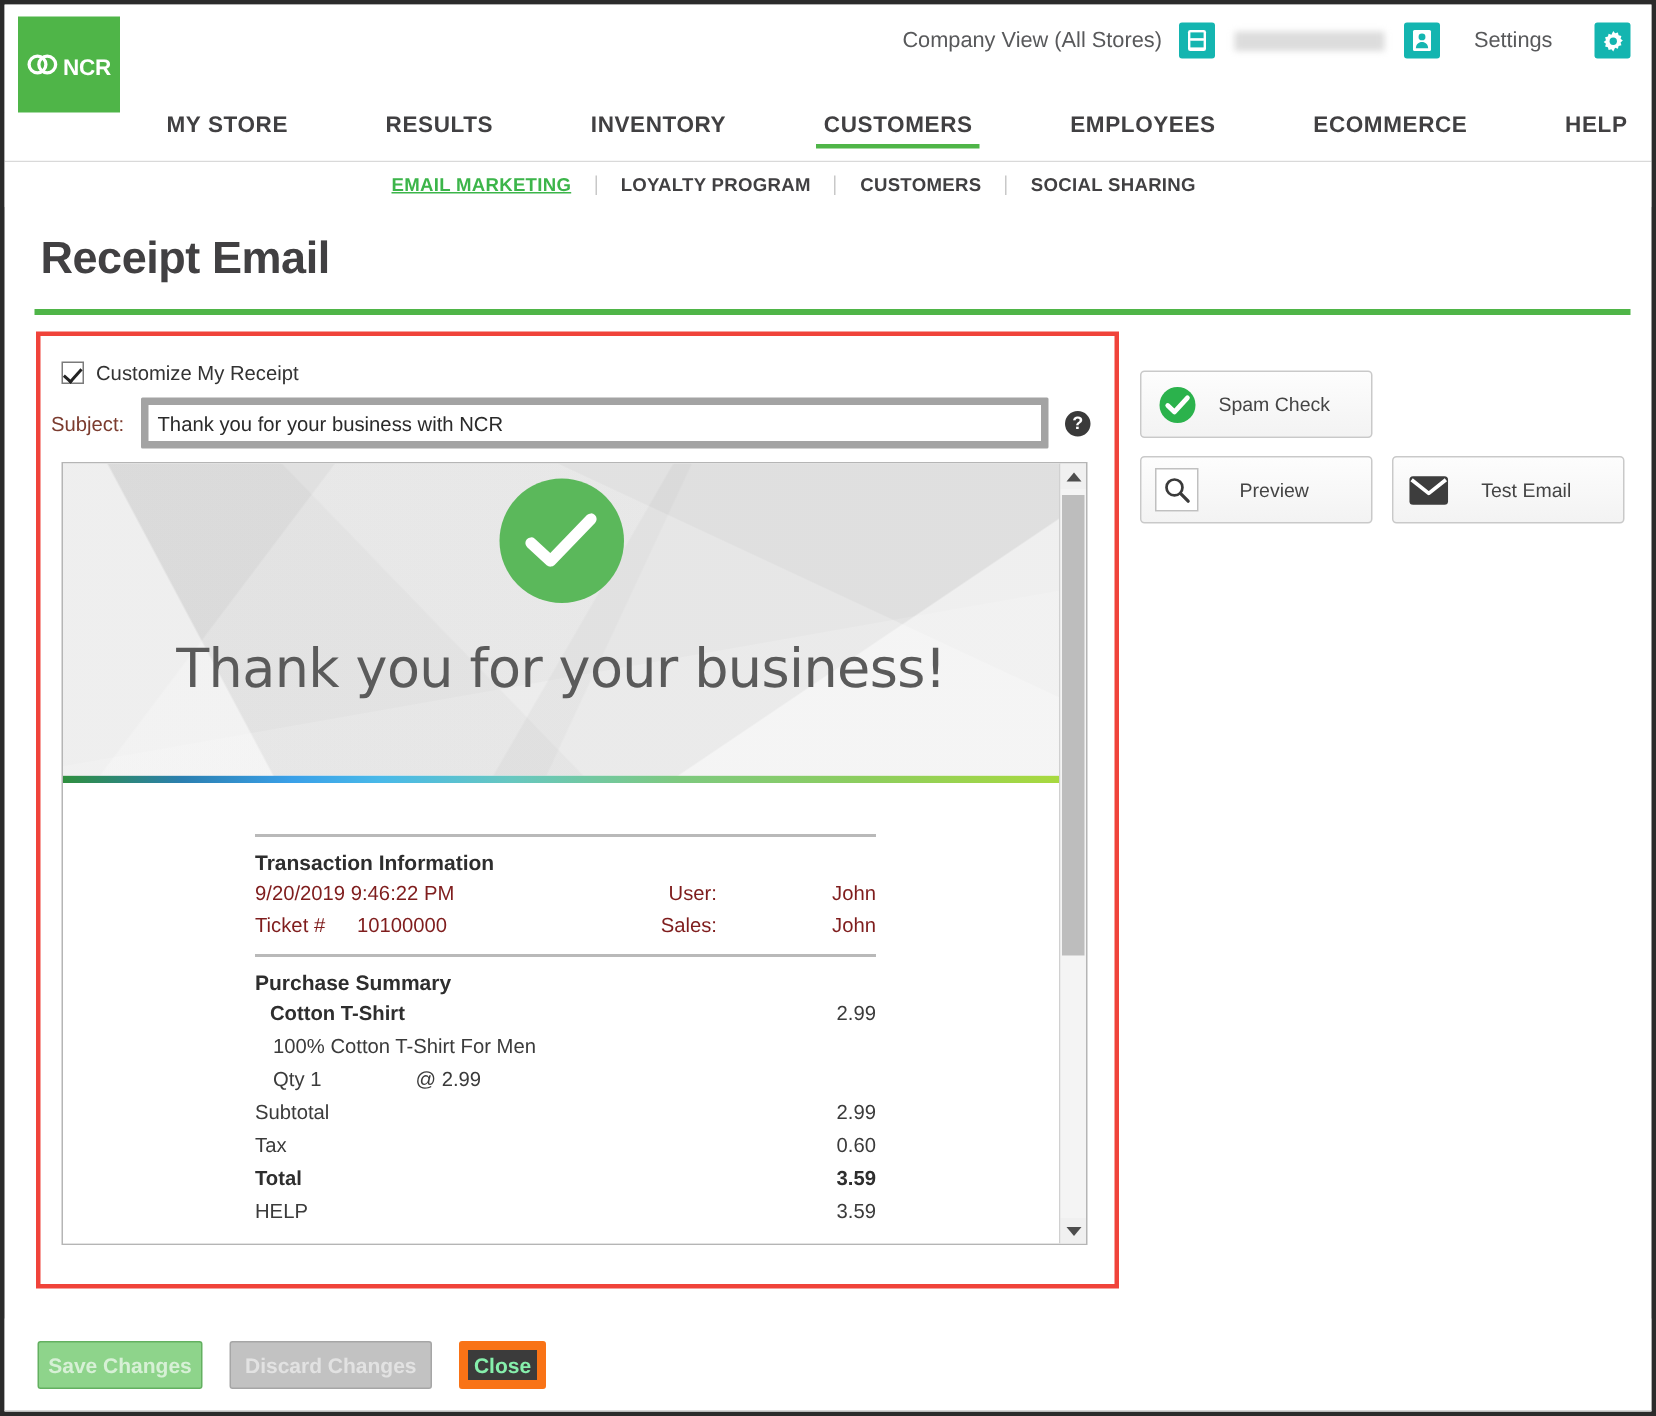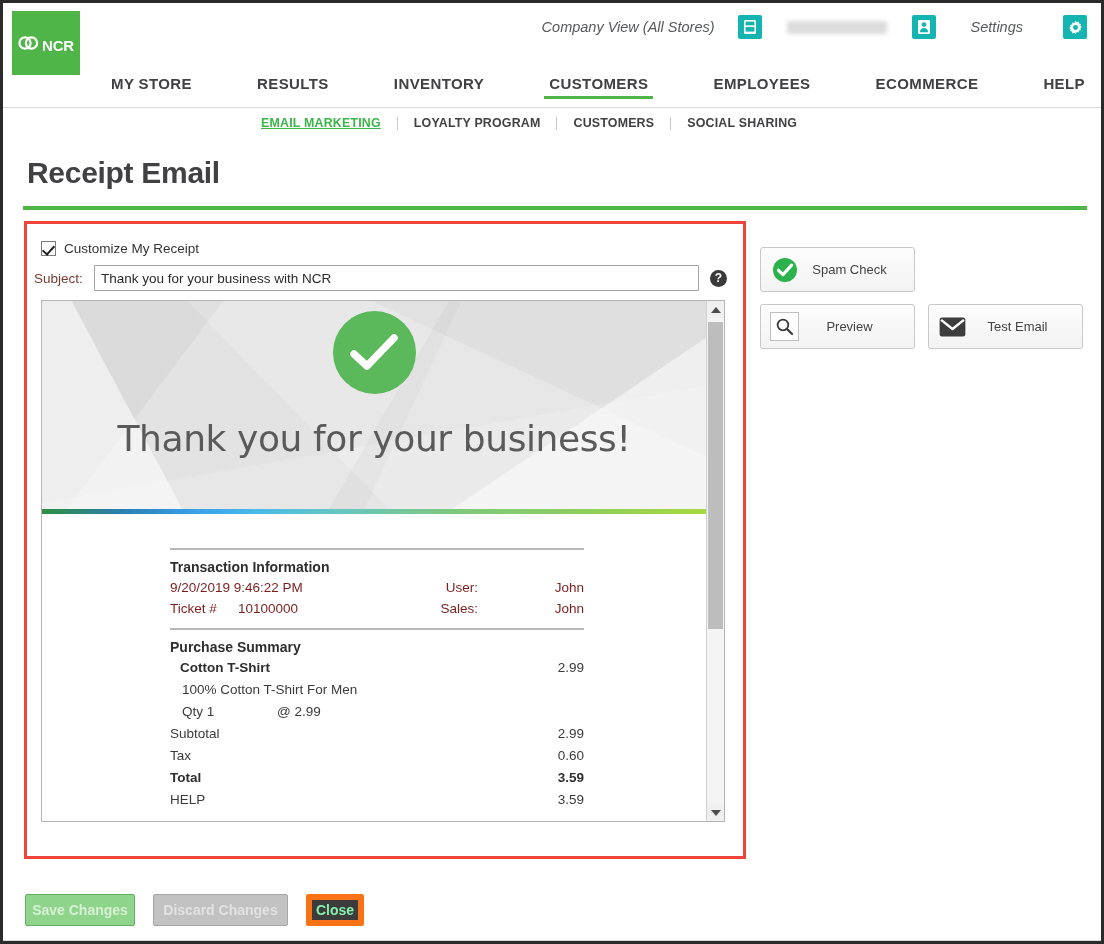--- a/index.html
+++ b/index.html
@@ -37,21 +37,21 @@
     color: #ffffff;
     font-size: 15px;
     font-weight: bold;
     letter-spacing: -0.2px;
     font-family: "Liberation Sans", sans-serif;
   }
 
   .header-right {
     position: absolute;
     right: 14px; top: 12px;
-    display: flex; align-items: center; gap: 12px; font-style: italic;
+    display: flex; align-items: center; gap: 0px;
   }
   .company-view-label {
     font-size: 14.5px;
     color: #58595b;
     margin-right: 11px;
     white-space: nowrap;
   }
   .teal-icon {
     width: 24px; height: 24px;
     background: #14b5b0;
@@ -193,21 +193,21 @@
     padding: 9px 0 0 7px;
   }
   .subject-label {
     font-size: 13.5px;
     color: #7b3b2e;
     width: 60px;
     flex: 0 0 auto;
   }
   .subject-input {
     width: 605px; height: 25px;
-    border: 1px solid #a3a3a3;
+    border: 5px solid #a3a3a3;
     background: #ffffff;
     font-size: 13.5px;
     color: #2a2a2a;
     padding: 12px 6px;
     font-family: "Liberation Sans", sans-serif;
     border-radius: 1px;
   }
   .help-icon {
     width: 17px; height: 17px;
     border-radius: 50%;

